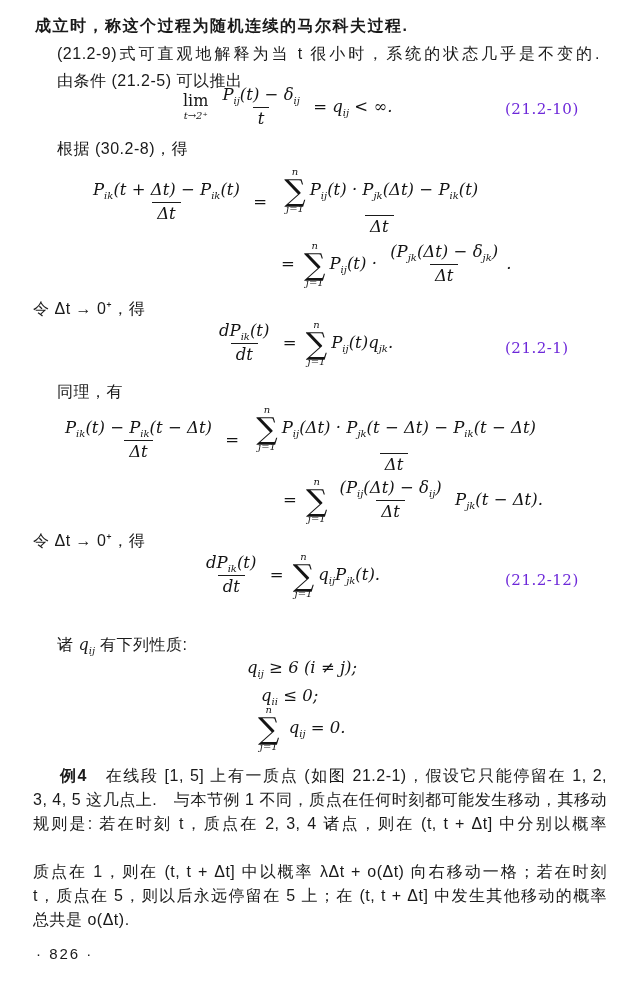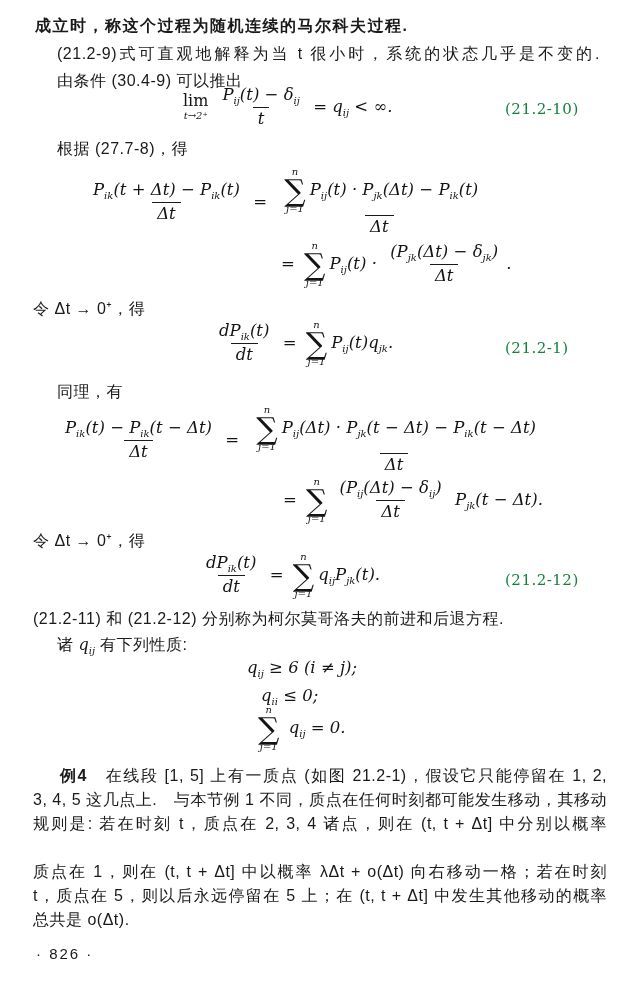--- a/index.html
+++ b/index.html
@@ -11,21 +11,21 @@
   .just{white-space:normal;text-align:justify;text-align-last:justify;letter-spacing:0.5px;}
   .bold{font-weight:bold;}
   .b1{letter-spacing:1.5px;}
   
   .eq{
     position:absolute;font-family:"DejaVu Serif",serif;font-style:italic;
     font-size:16.5px;white-space:nowrap;color:#141414;
   }
   .eqnum{
     position:absolute;left:505px;font-family:"DejaVu Serif",serif;
-    font-size:15px;letter-spacing:0.5px;color:#15803d;
+    font-size:15px;letter-spacing:0.5px;color:#6d28d9;
   }
   .frac{display:inline-flex;flex-direction:column;align-items:center;vertical-align:middle;margin:0 3px;}
   .num,.den{display:block;text-align:center;padding:1px 5px;line-height:1.25;}
   .den{border-top:1.5px solid #1a1a1a;}
   .bigop{display:inline-flex;flex-direction:column;align-items:center;vertical-align:middle;line-height:1;margin:0 4px;}
   .optop{font-size:10px;}
   .opsym{font-size:30px;font-style:normal;line-height:0.9;}
   .opbot{font-size:10px;}
   .limop{display:inline-flex;flex-direction:column;align-items:center;vertical-align:middle;margin-right:6px;line-height:1;}
   .limtop{font-style:normal;font-size:16px;}
@@ -34,32 +34,32 @@
   .inline-math{font-family:"DejaVu Serif",serif;font-style:italic;letter-spacing:0;}
   .pagenum{position:absolute;font-size:15px;letter-spacing:2px;}
 </style>
 </head>
 <body>
 
 <div class="page">
 
   <div class="line bold b1" style="top:16px;left:35px">成立时，称这个过程为随机连续的马尔科夫过程.</div>
   <div class="line just" style="top:44px;left:57px;width:543px">(21.2-9)式可直观地解释为当 t 很小时，系统的状态几乎是不变的.</div>
-  <div class="line" style="top:71px;left:57px">由条件 (30.4-9) 可以推出</div>
+  <div class="line" style="top:71px;left:57px">由条件 (21.2-5) 可以推出</div>
 
   <div class="eq" style="top:84px;left:183px"><span class="limop">
         <span class="limtop">lim</span>
         <span class="limbot">t→2⁺</span>
       </span><span class="frac">
         <span class="num"><span>P</span><sub class="msub">ij</sub><span>(t) − δ</span><sub class="msub">ij</sub></span>
         <span class="den"><span>t</span></span>
       </span><span> = q</span><sub class="msub">ij</sub><span> &lt; ∞.</span></div>
   <div class="eqnum" style="top:100px">(21.2-10)</div>
 
-  <div class="line" style="top:139px;left:57px">根据 (27.7-8)，得</div>
+  <div class="line" style="top:139px;left:57px">根据 (30.2-8)，得</div>
 
   <div class="eq" style="top:166px;left:85px"><span class="frac">
         <span class="num"><span>P</span><sub class="msub">ik</sub><span>(t + Δt) − P</span><sub class="msub">ik</sub><span>(t)</span></span>
         <span class="den"><span>Δt</span></span>
       </span><span> = </span><span class="frac">
         <span class="num"><span class="bigop">
             <span class="optop">n</span>
             <span class="opsym">∑</span>
             <span class="opbot">j=1</span>
           </span><span>P</span><sub class="msub">ij</sub><span>(t) · P</span><sub class="msub">jk</sub><span>(Δt) − P</span><sub class="msub">ik</sub><span>(t)</span></span>
@@ -113,21 +113,20 @@
   <div class="eq" style="top:552px;left:198px"><span class="frac">
         <span class="num"><span>dP</span><sub class="msub">ik</sub><span>(t)</span></span>
         <span class="den"><span>dt</span></span>
       </span><span> = </span><span class="bigop">
         <span class="optop">n</span>
         <span class="opsym">∑</span>
         <span class="opbot">j=1</span>
       </span><span>q</span><sub class="msub">ij</sub><span>P</span><sub class="msub">jk</sub><span>(t).</span></div>
   <div class="eqnum" style="top:571px">(21.2-12)</div>
 
-  <div class="line" style="top:609px;left:33px">(21.2-11) 和 (21.2-12) 分别称为柯尔莫哥洛夫的前进和后退方程.</div>
 
   <div class="line" style="top:635px;left:57px"><span>诸 </span><span class="inline-math"><span>q</span><sub class="msub">ij</sub></span><span> 有下列性质:</span></div>
 
   <div class="eq" style="top:658px;left:247px"><span>q</span><sub class="msub">ij</sub><span> ≥ 6 (i ≠ j);</span></div>
   <div class="eq" style="top:686px;left:261px"><span>q</span><sub class="msub">ii</sub><span> ≤ 0;</span></div>
   <div class="eq" style="top:705px;left:254px"><span class="bigop">
         <span class="optop">n</span>
         <span class="opsym">∑</span>
         <span class="opbot">j=1</span>
       </span><span> q</span><sub class="msub">ij</sub><span> = 0.</span></div>

